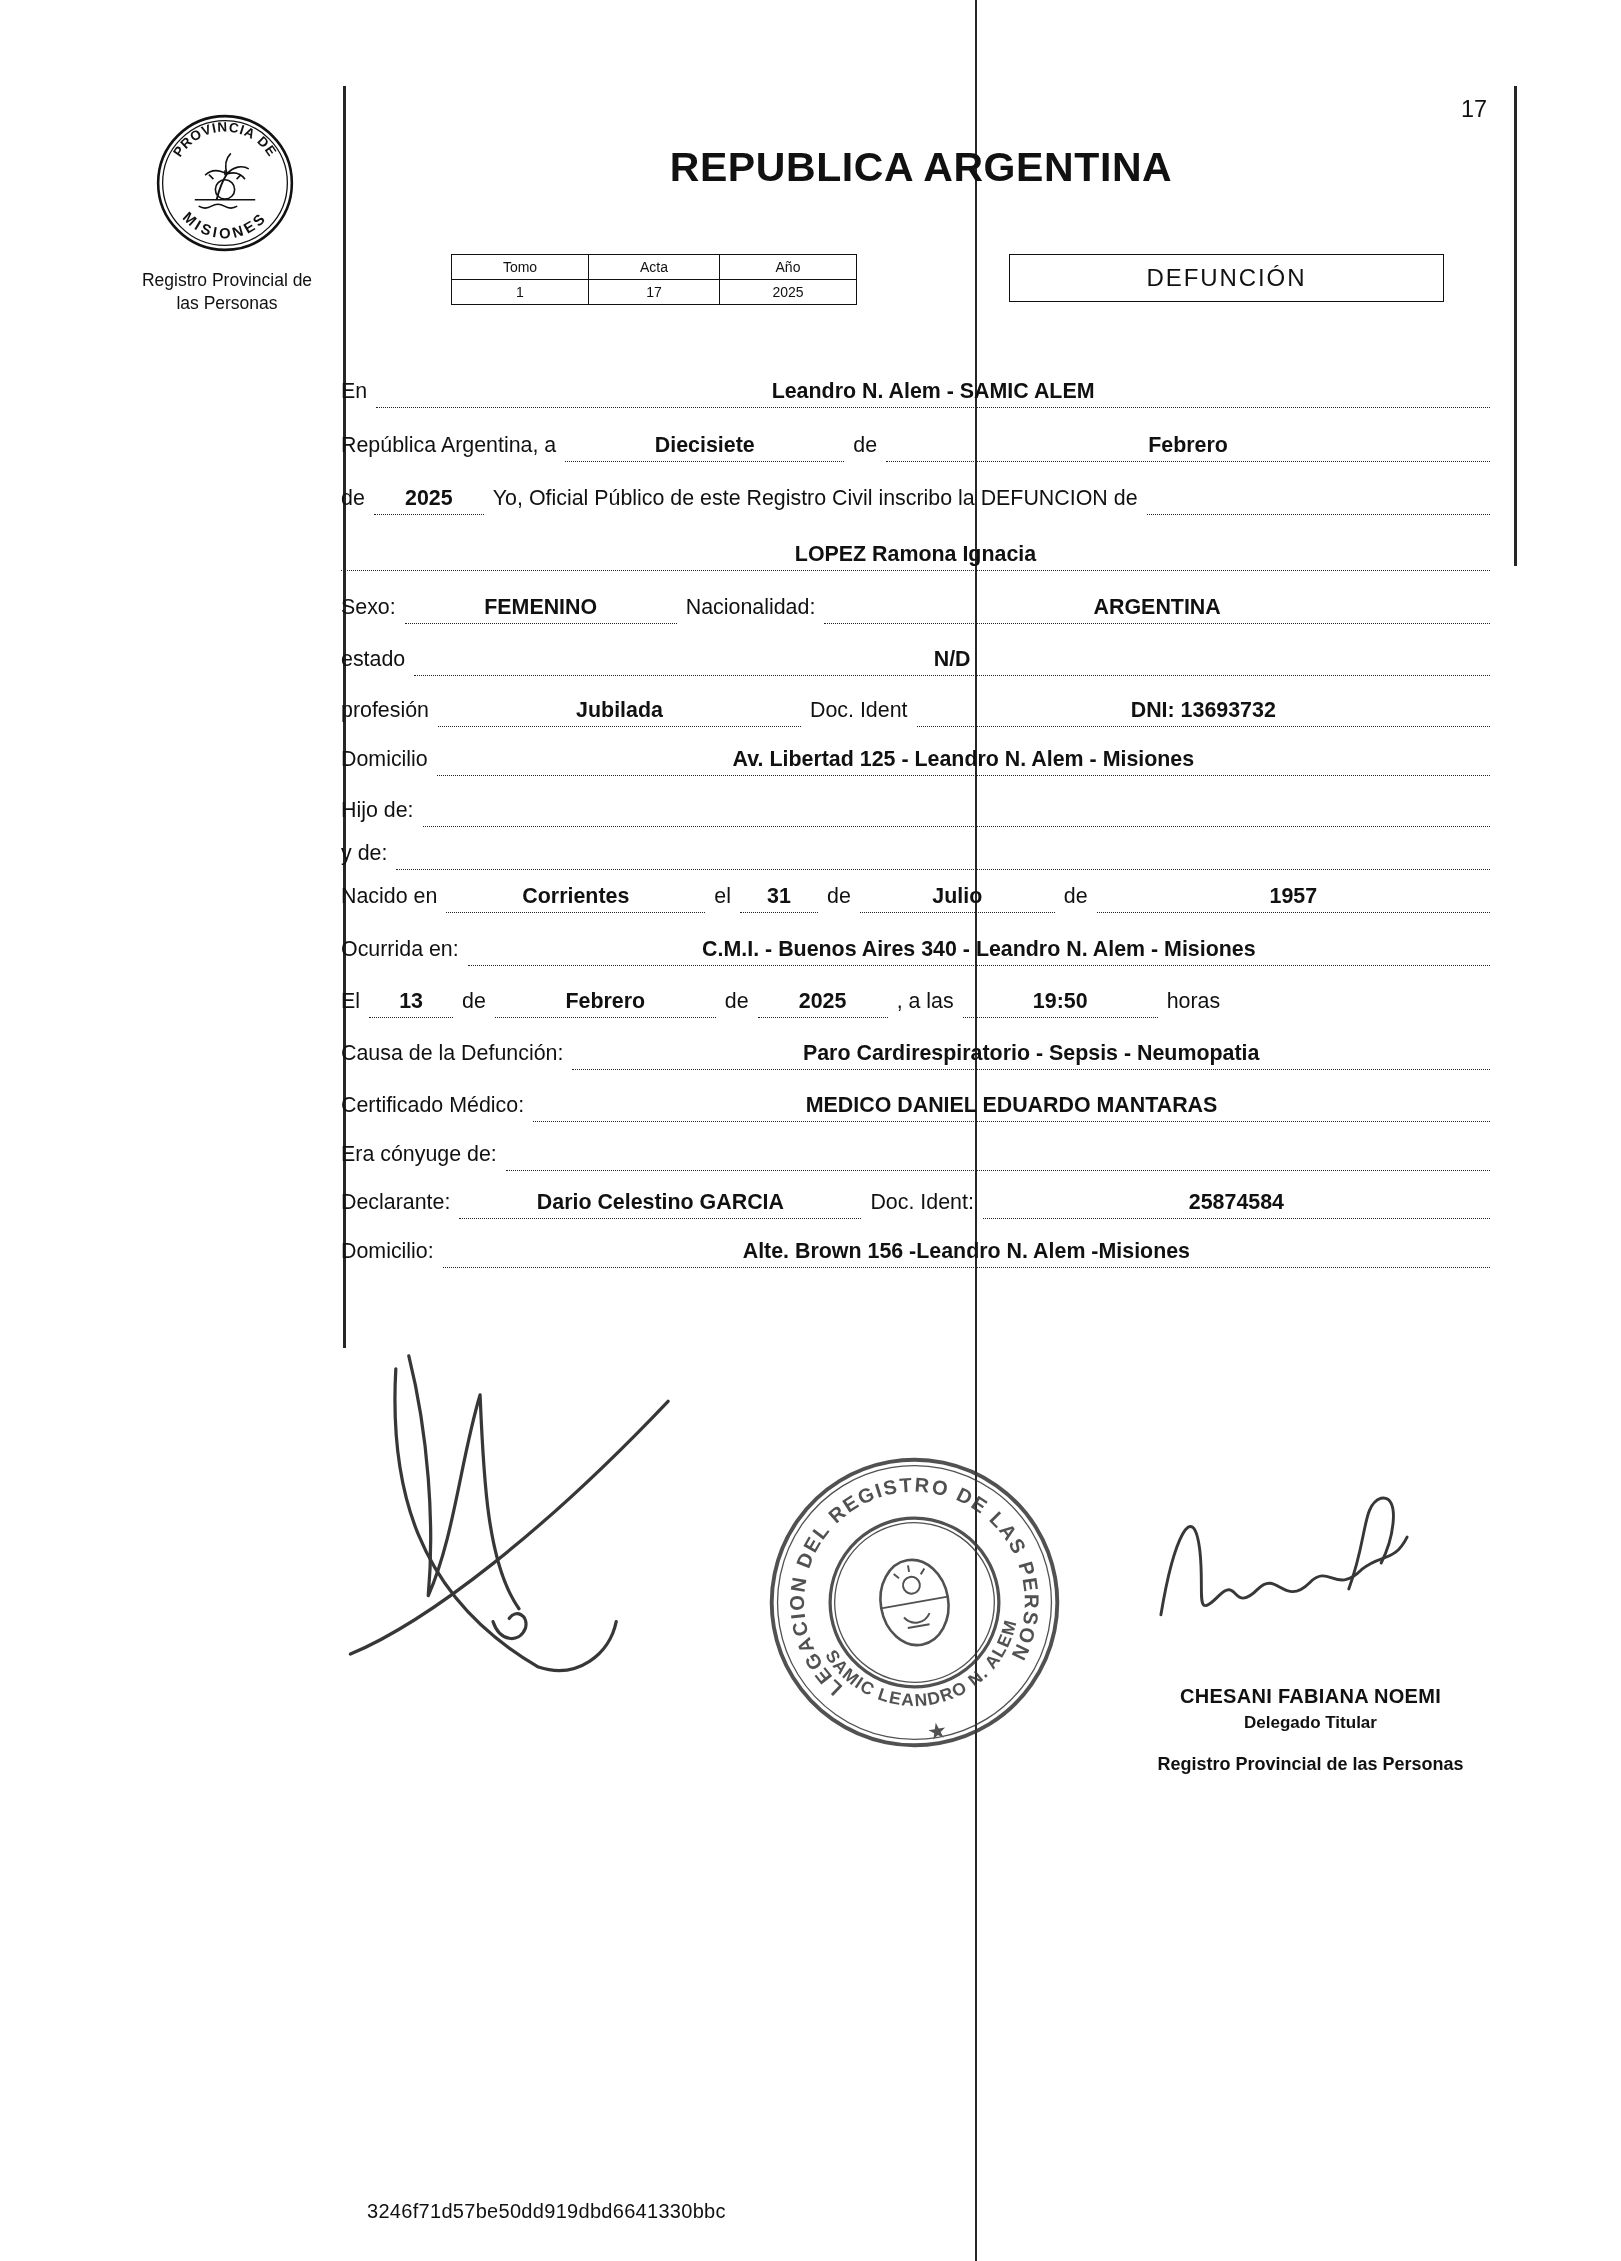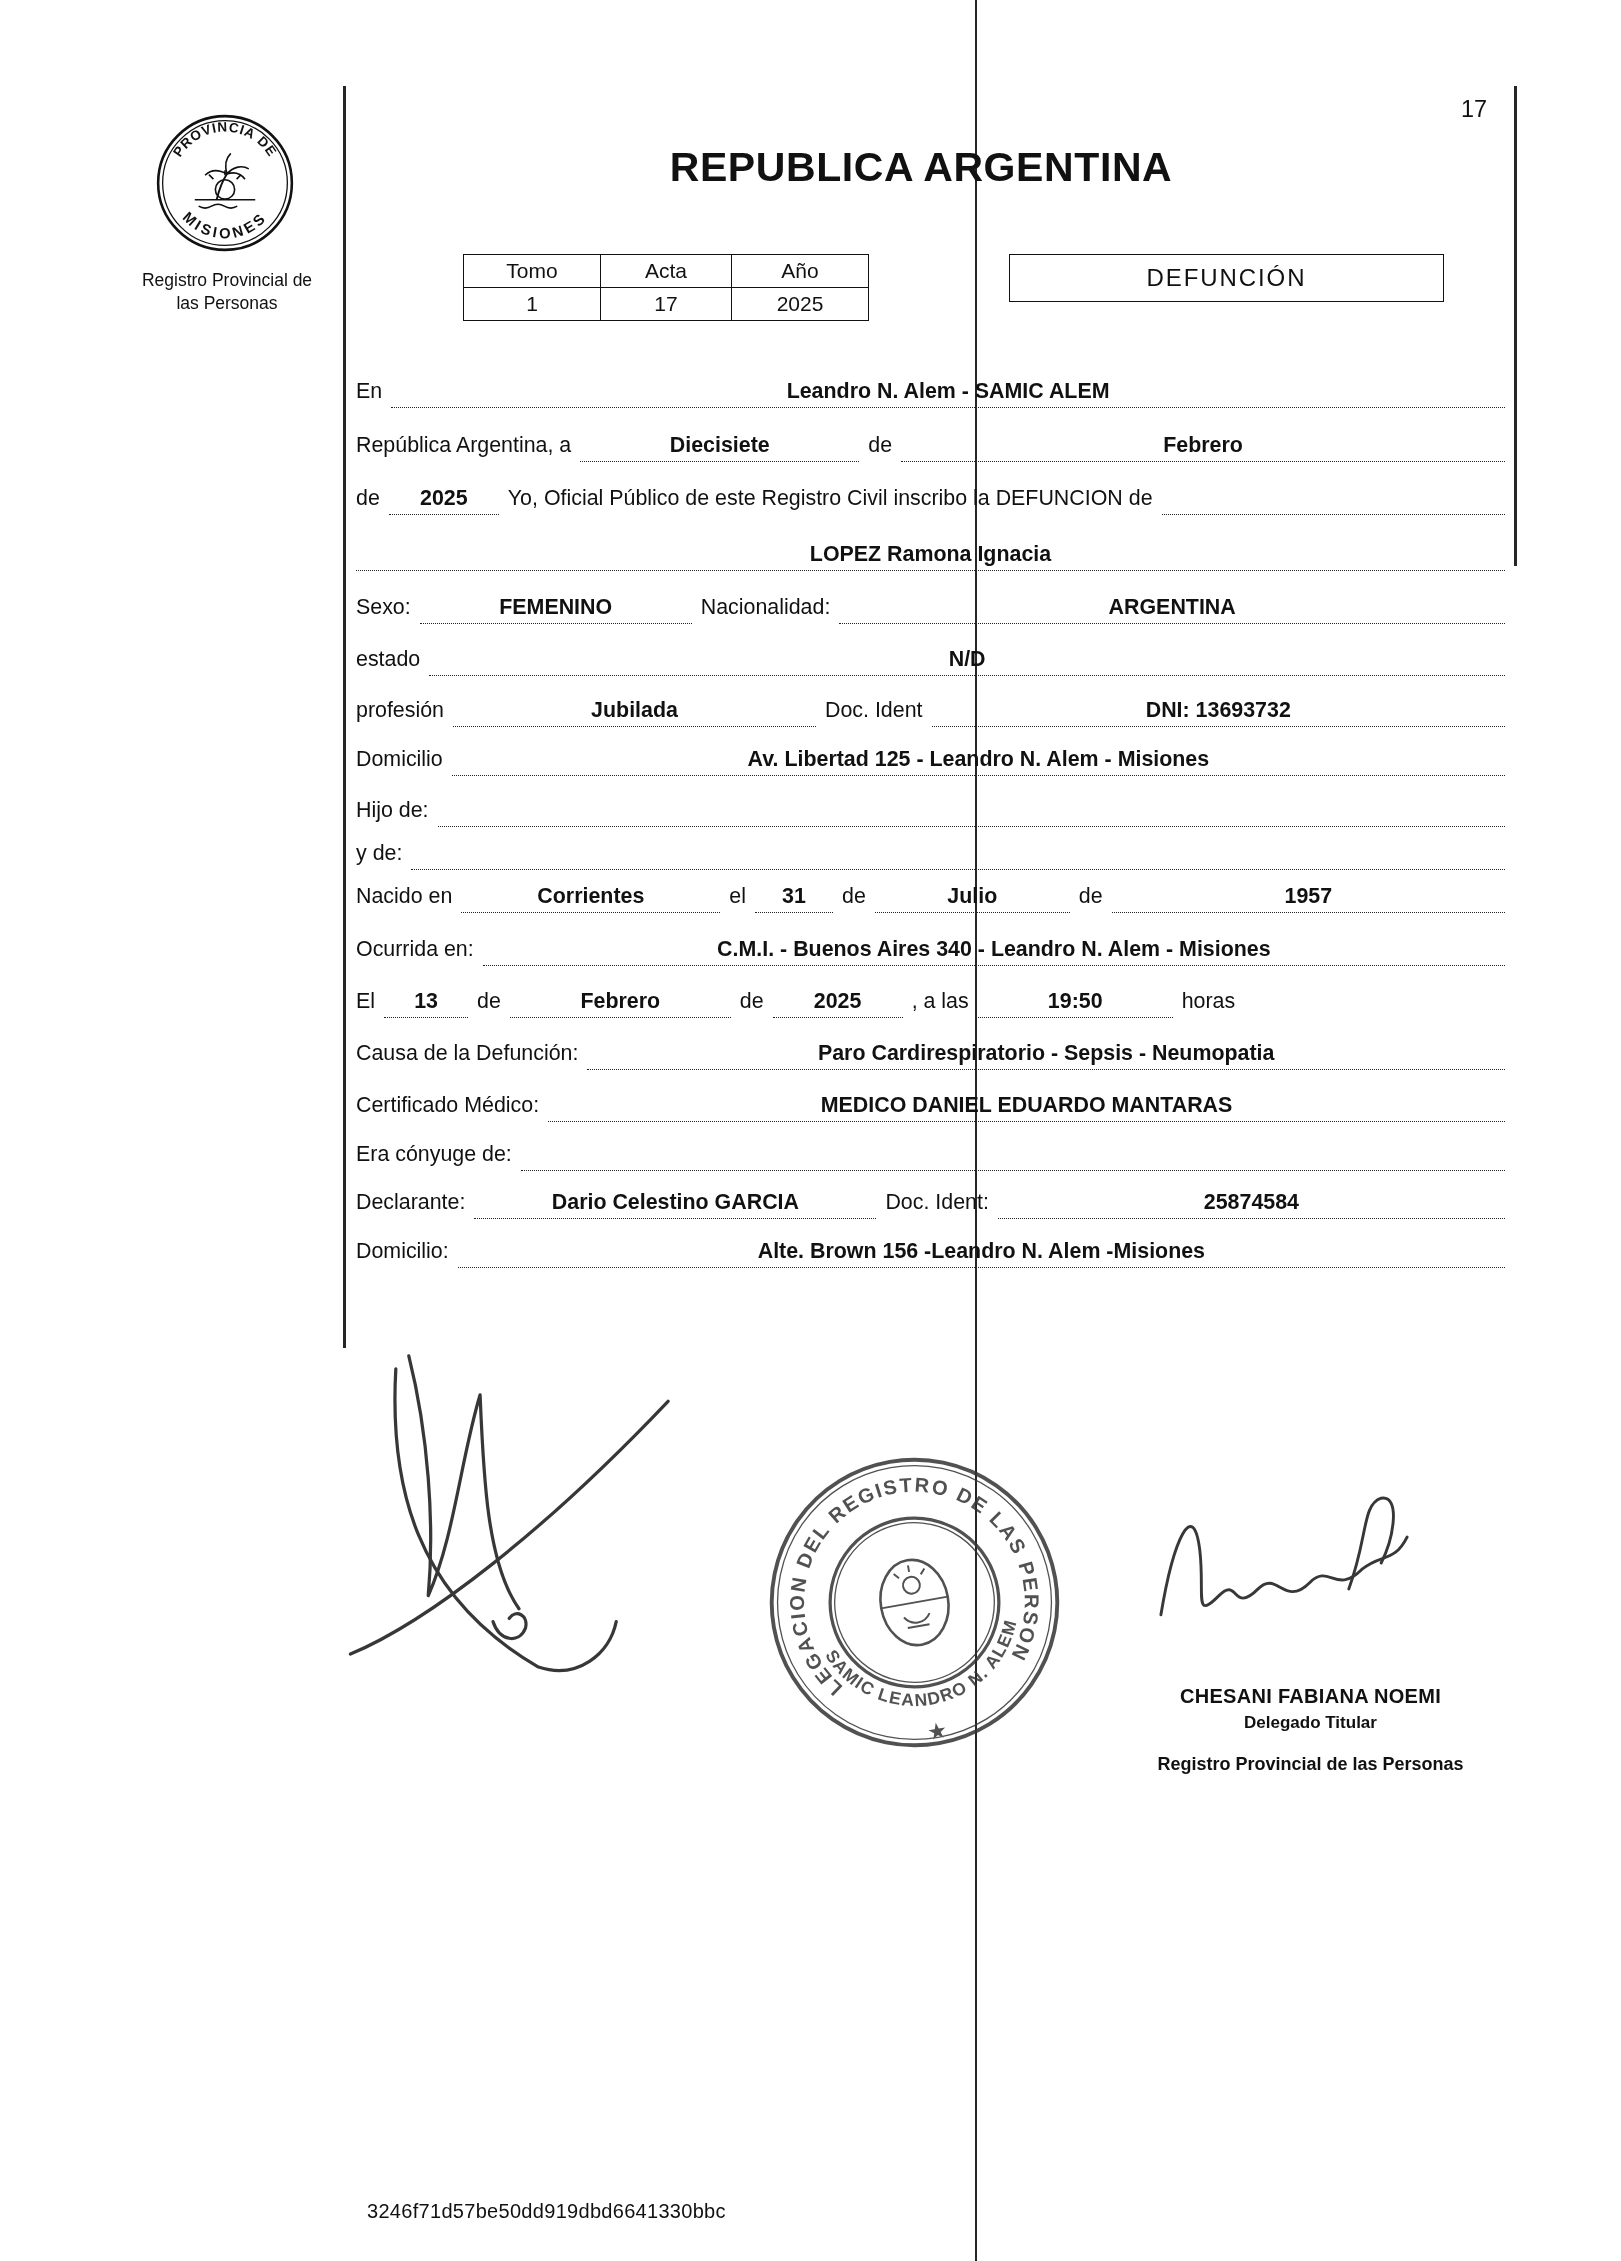--- a/index.html
+++ b/index.html
@@ -9,27 +9,27 @@
   }
   
   .vline{position:absolute;background:#262626;}
   
   .page-num{position:absolute;left:1461px;top:96px;font-size:23.4px;}
   .doc-title{position:absolute;left:519px;top:144px;width:804px;text-align:center;
     font-size:41px;font-weight:bold;letter-spacing:0.6px;}
   .seal-caption{position:absolute;left:104px;top:269px;width:246px;text-align:center;
     font-size:17.5px;line-height:1.32;}
   
-  .rec-table{position:absolute;left:463px;top:254px;border-collapse:collapse;font-size:21px;border-radius:21px;}
+  .rec-table{position:absolute;left:451px;top:254px;border-collapse:collapse;font-size:14px;border-radius:21px;}
   .rec-table td{border:1.9px solid #111;text-align:center;padding:3.9px 6.5px;}
   .rec-table td.c1{width:123px;} .rec-table td.c2{width:117px;} .rec-table td.c3{width:123px;}
   .act-box{position:absolute;left:1009px;top:254px;width:433px;border:1.9px solid #111;
     text-align:center;font-size:24px;letter-spacing:1.9px;padding:9px 0;}
   
-  .row{position:absolute;left:356px;width:1149px;display:flex;align-items:flex-start;
+  .row{position:absolute;left:341px;width:1149px;display:flex;align-items:flex-start;
     font-size:21.4px;line-height:1.2;}
   .lab{white-space:nowrap;padding:0 9px 3.2px 0;}
   .lab.after{padding:0 0 3.2px 9px;}
   .val{border-bottom:1.9px dotted #222;font-weight:bold;text-align:center;
     padding:0 5.2px 1.9px;min-height:28.5px;box-sizing:border-box;}
   .val.grow{flex:1;}
   .val.left{text-align:left;word-spacing:6.5px;padding-left:2.6px;}
   .val.fit{flex:0 0 auto;padding:0 22px 1.9px 2.6px;}
   
   .sig-svg{position:absolute;pointer-events:none;}

